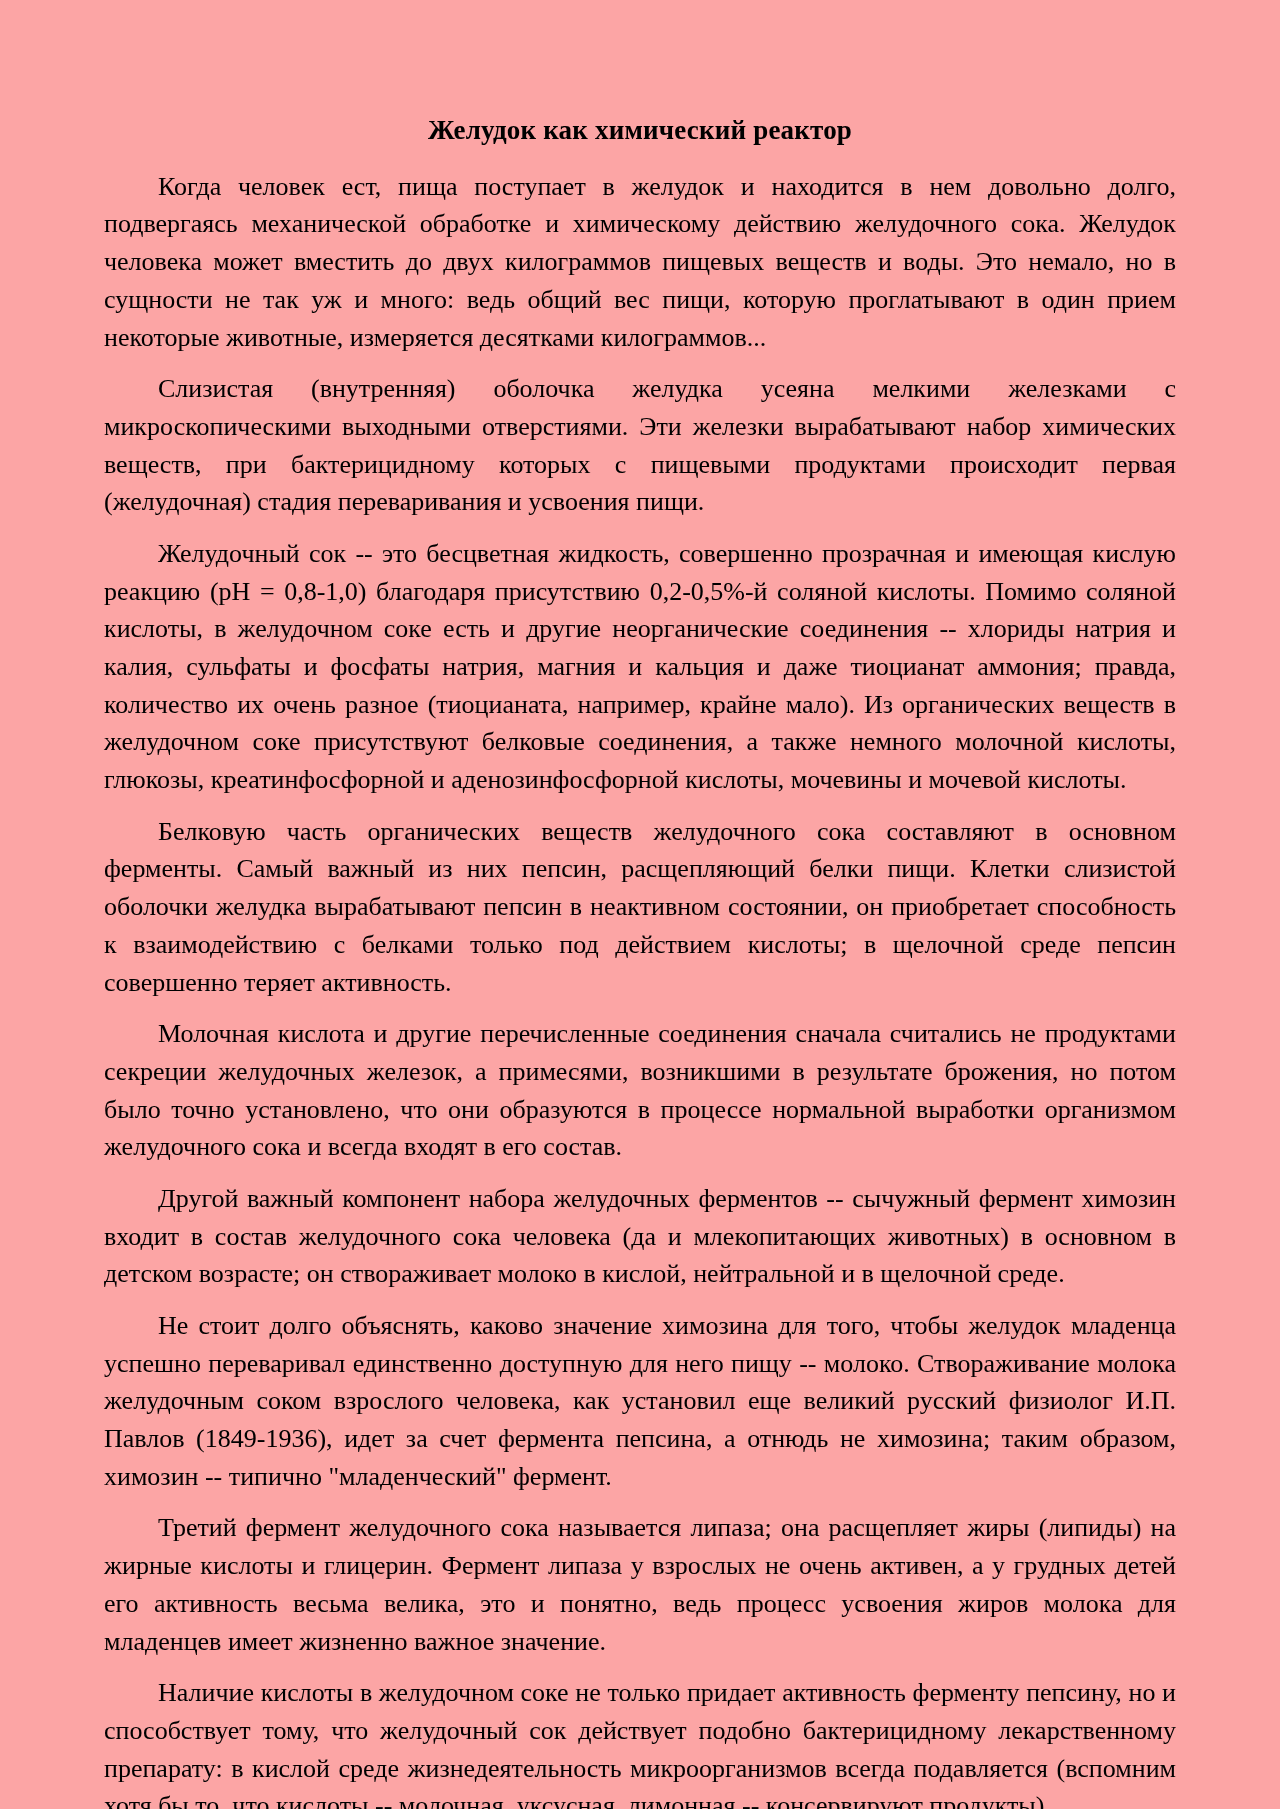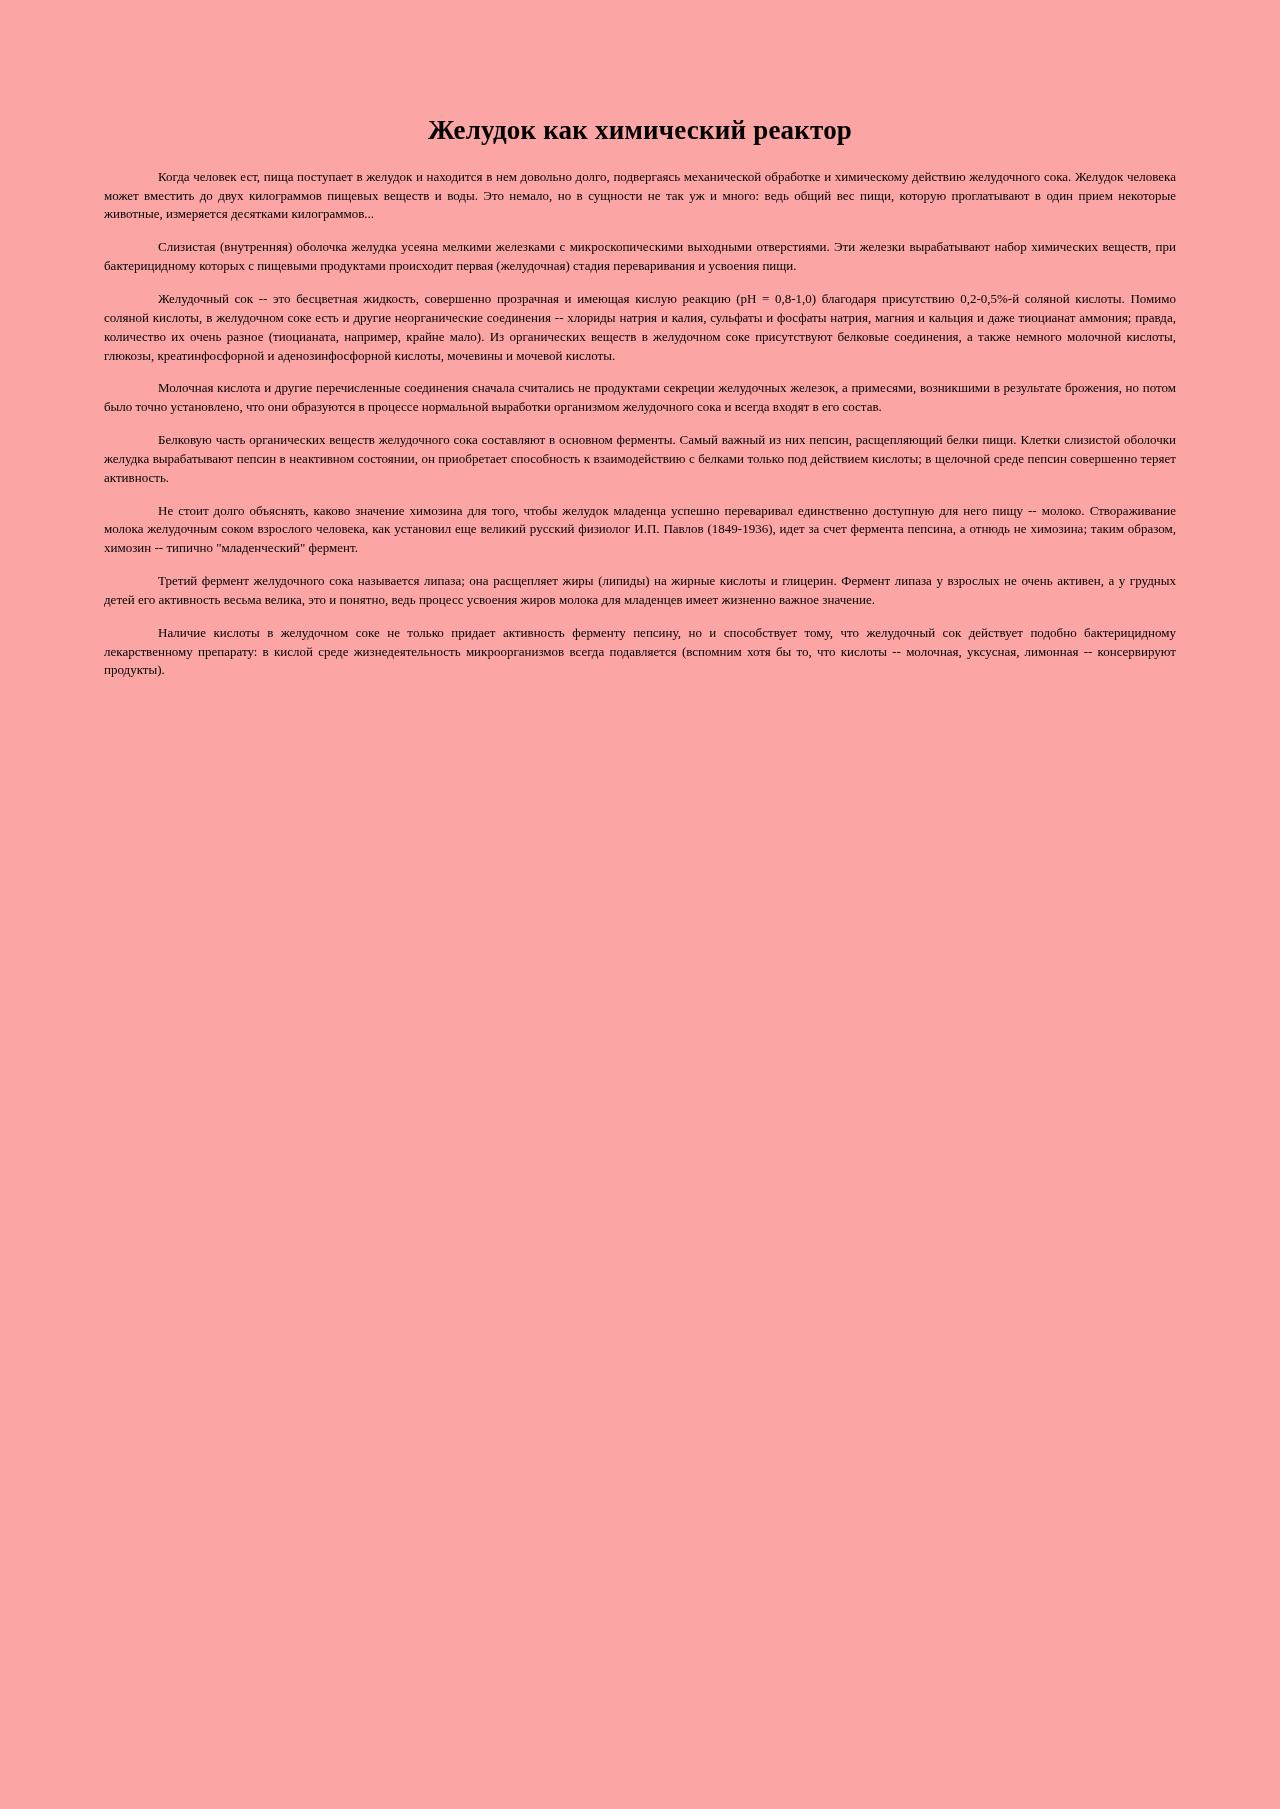--- a/index.html
+++ b/index.html
@@ -22,21 +22,21 @@
   }
   .doc-title {
     text-align: center;
     font-size: 27px;
     font-weight: bold;
     line-height: 1.25;
     margin: 18px 0 20px 0;
     letter-spacing: 0.2px;
   }
   .para {
-    font-size: 13px;
+    font-size: 26px;
     line-height: 1.45;
     text-align: justify;
     text-justify: inter-word;
     text-indent: 54px;
     margin: 0 0 14px 0;
     hyphens: none;
   }
   .para:last-child {
     margin-bottom: 0;
   }
@@ -44,19 +44,20 @@
 </head>
 <body>
 
 <div class="page">
 
   <h1 class="doc-title">Желудок как химический реактор</h1>
 
   <p class="para">Когда человек ест, пища поступает в желудок и находится в нем довольно долго, подвергаясь механической обработке и химическому действию желудочного сока. Желудок человека может вместить до двух килограммов пищевых веществ и воды. Это немало, но в сущности не так уж и много: ведь общий вес пищи, которую проглатывают в один прием некоторые животные, измеряется десятками килограммов...</p>
   <p class="para">Слизистая (внутренняя) оболочка желудка усеяна мелкими железками с микроскопическими выходными отверстиями. Эти железки вырабатывают набор химических веществ, при бактерицидному которых с пищевыми продуктами происходит первая (желудочная) стадия переваривания и усвоения пищи.</p>
   <p class="para">Желудочный сок -- это бесцветная жидкость, совершенно прозрачная и имеющая кислую реакцию (pH = 0,8-1,0) благодаря присутствию 0,2-0,5%-й соляной кислоты. Помимо соляной кислоты, в желудочном соке есть и другие неорганические соединения -- хлориды натрия и калия, сульфаты и фосфаты натрия, магния и кальция и даже тиоцианат аммония; правда, количество их очень разное (тиоцианата, например, крайне мало). Из органических веществ в желудочном соке присутствуют белковые соединения, а также немного молочной кислоты, глюкозы, креатинфосфорной и аденозинфосфорной кислоты, мочевины и мочевой кислоты.</p>
+  <p class="para">Белковую часть органических веществ желудочного сока составляют в основном ферменты. Самый важный из них пепсин, расщепляющий белки пищи. Клетки слизистой оболочки желудка вырабатывают пепсин в неактивном состоянии, он приобретает способность к взаимодействию с белками только под действием кислоты; в щелочной среде пепсин совершенно теряет активность.</p>
   <p class="para">Молочная кислота и другие перечисленные соединения сначала считались не продуктами секреции желудочных железок, а примесями, возникшими в результате брожения, но потом было точно установлено, что они образуются в процессе нормальной выработки организмом желудочного сока и всегда входят в его состав.</p>
-  <p class="para">Белковую часть органических веществ желудочного сока составляют в основном ферменты. Самый важный из них пепсин, расщепляющий белки пищи. Клетки слизистой оболочки желудка вырабатывают пепсин в неактивном состоянии, он приобретает способность к взаимодействию с белками только под действием кислоты; в щелочной среде пепсин совершенно теряет активность.</p>
+  <p class="para">Другой важный компонент набора желудочных ферментов -- сычужный фермент химозин входит в состав желудочного сока человека (да и млекопитающих животных) в основном в детском возрасте; он створаживает молоко в кислой, нейтральной и в щелочной среде.</p>
   <p class="para">Не стоит долго объяснять, каково значение химозина для того, чтобы желудок младенца успешно переваривал единственно доступную для него пищу -- молоко. Створаживание молока желудочным соком взрослого человека, как установил еще великий русский физиолог И.П. Павлов (1849-1936), идет за счет фермента пепсина, а отнюдь не химозина; таким образом, химозин -- типично "младенческий" фермент.</p>
   <p class="para">Третий фермент желудочного сока называется липаза; она расщепляет жиры (липиды) на жирные кислоты и глицерин. Фермент липаза у взрослых не очень активен, а у грудных детей его активность весьма велика, это и понятно, ведь процесс усвоения жиров молока для младенцев имеет жизненно важное значение.</p>
   <p class="para">Наличие кислоты в желудочном соке не только придает активность ферменту пепсину, но и способствует тому, что желудочный сок действует подобно бактерицидному лекарственному препарату: в кислой среде жизнедеятельность микроорганизмов всегда подавляется (вспомним хотя бы то, что кислоты -- молочная, уксусная, лимонная -- консервируют продукты).</p>
 
 </div>
 
 </body></html>

